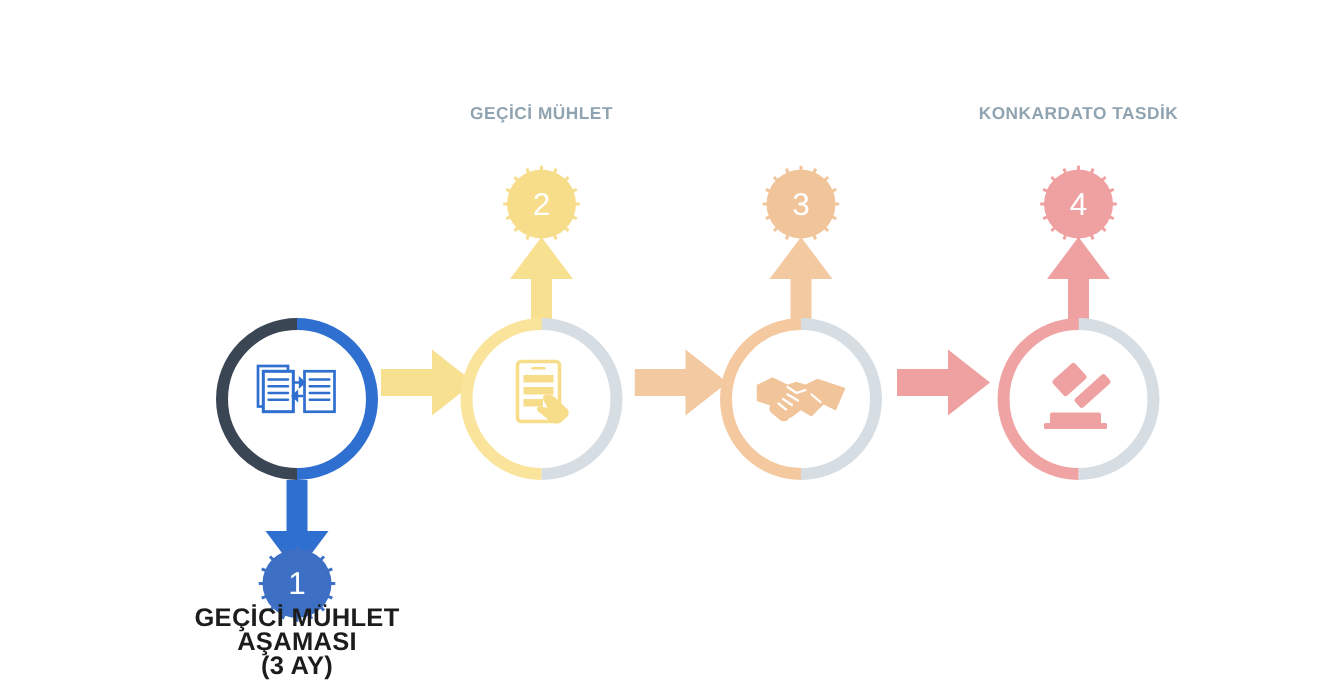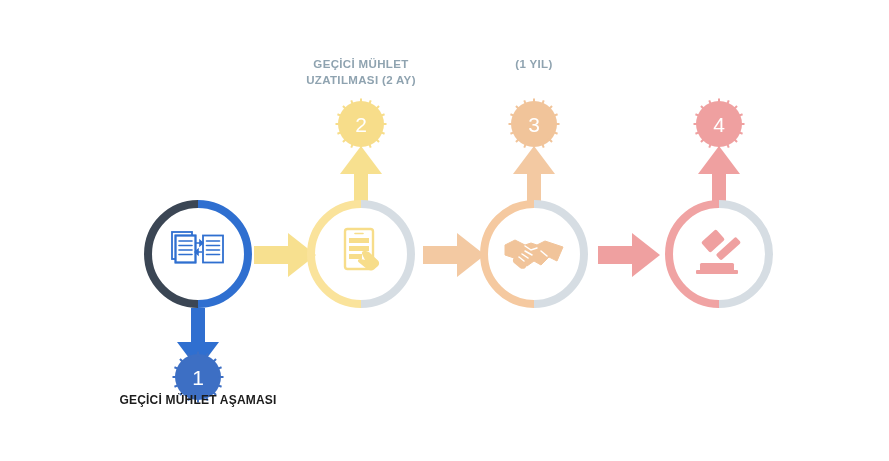--- a/index.html
+++ b/index.html
@@ -14,21 +14,21 @@
     position: relative;
     width: 889px;
     height: 461px;
     background: #ffffff;
     overflow: hidden;
   }
 
   
   .step {
     position: absolute;
-    top: 0;
+    top: 12px;
     width: 200px;
     height: 340px;
   }
 
   
   .caption-top {
     position: absolute;
     top: 56px;
     left: 0;
     width: 200px;
@@ -110,21 +110,21 @@
     height: 54px;
   }
 
   
   .caption-bottom {
     position: absolute;
     top: 392px;
     left: -10px;
     width: 220px;
     text-align: center;
-    font-size: 12px;
+    font-size: 17px;
     font-weight: bold;
     letter-spacing: 0.2px;
     line-height: 16px;
     color: #1c1c1c;
     text-transform: uppercase;
   }
 </style>
 </head>
 <body>
 
@@ -190,32 +190,32 @@
             <rect x="26" y="1.5" width="2" height="5" transform="rotate(315 27 27)"></rect>
             <rect x="26" y="1.5" width="2" height="5" transform="rotate(337.5 27 27)"></rect>
           </g>
         </svg>
         <span class="num">1</span>
       </div>
     </div>
 
     <div class="caption-bottom">
       <div>GEÇİCİ MÜHLET AŞAMASI</div>
+      <div>(3 AY)</div>
     </div>
   </div>
 
   <svg class="h-arrow" style="left:254px;" viewBox="0 0 64 54">
     <path d="M 0 18 L 34 18 L 34 5 L 62 27 L 34 49 L 34 36 L 0 36 Z" fill="#f7e08f"></path>
   </svg>
 
   <div class="step" id="col-2" style="left:261px;">
 
     <div class="caption-top">
       <div>GEÇİCİ MÜHLET</div>
-      <div>UZATILMASI (2 AY)</div>
     </div>
 
     <div class="badge-wrap" style="top:97px;">
       <div class="badge">
         <svg class="star" viewBox="0 0 54 54">
           <circle cx="27" cy="27" r="23" fill="#f7dd8a"></circle>
           <g fill="#f7dd8a">
             <rect x="26" y="1.5" width="2" height="5"></rect>
               <rect x="26" y="47.5" width="2" height="5"></rect>
             <rect x="1.5" y="26" width="5" height="2"></rect>
@@ -258,21 +258,20 @@
     </div>
   </div>
 
   <svg class="h-arrow" style="left:423px;" viewBox="0 0 64 54">
     <path d="M 0 18 L 34 18 L 34 5 L 62 27 L 34 49 L 34 36 L 0 36 Z" fill="#f3c9a2"></path>
   </svg>
 
   <div class="step" id="col-3" style="left:434px;">
 
     <div class="caption-top">
-      <div>(1 YIL)</div>
     </div>
 
     <div class="badge-wrap" style="top:97px;">
       <div class="badge">
         <svg class="star" viewBox="0 0 54 54">
           <circle cx="27" cy="27" r="23" fill="#f1c49a"></circle>
           <g fill="#f1c49a">
             <rect x="26" y="1.5" width="2" height="5"></rect>
               <rect x="26" y="47.5" width="2" height="5"></rect>
             <rect x="1.5" y="26" width="5" height="2"></rect>
@@ -322,20 +321,21 @@
     </div>
   </div>
 
   <svg class="h-arrow" style="left:598px;" viewBox="0 0 64 54">
     <path d="M 0 18 L 34 18 L 34 5 L 62 27 L 34 49 L 34 36 L 0 36 Z" fill="#efa0a0"></path>
   </svg>
 
   <div class="step" id="col-4" style="left:619px;">
 
     <div class="caption-top">
+      <div>KONKARDATO TASDİK</div>
     </div>
 
     <div class="badge-wrap" style="top:97px;">
       <div class="badge">
         <svg class="star" viewBox="0 0 54 54">
           <circle cx="27" cy="27" r="23" fill="#efa0a0"></circle>
           <g fill="#efa0a0">
             <rect x="26" y="1.5" width="2" height="5"></rect>
               <rect x="26" y="47.5" width="2" height="5"></rect>
             <rect x="1.5" y="26" width="5" height="2"></rect>

